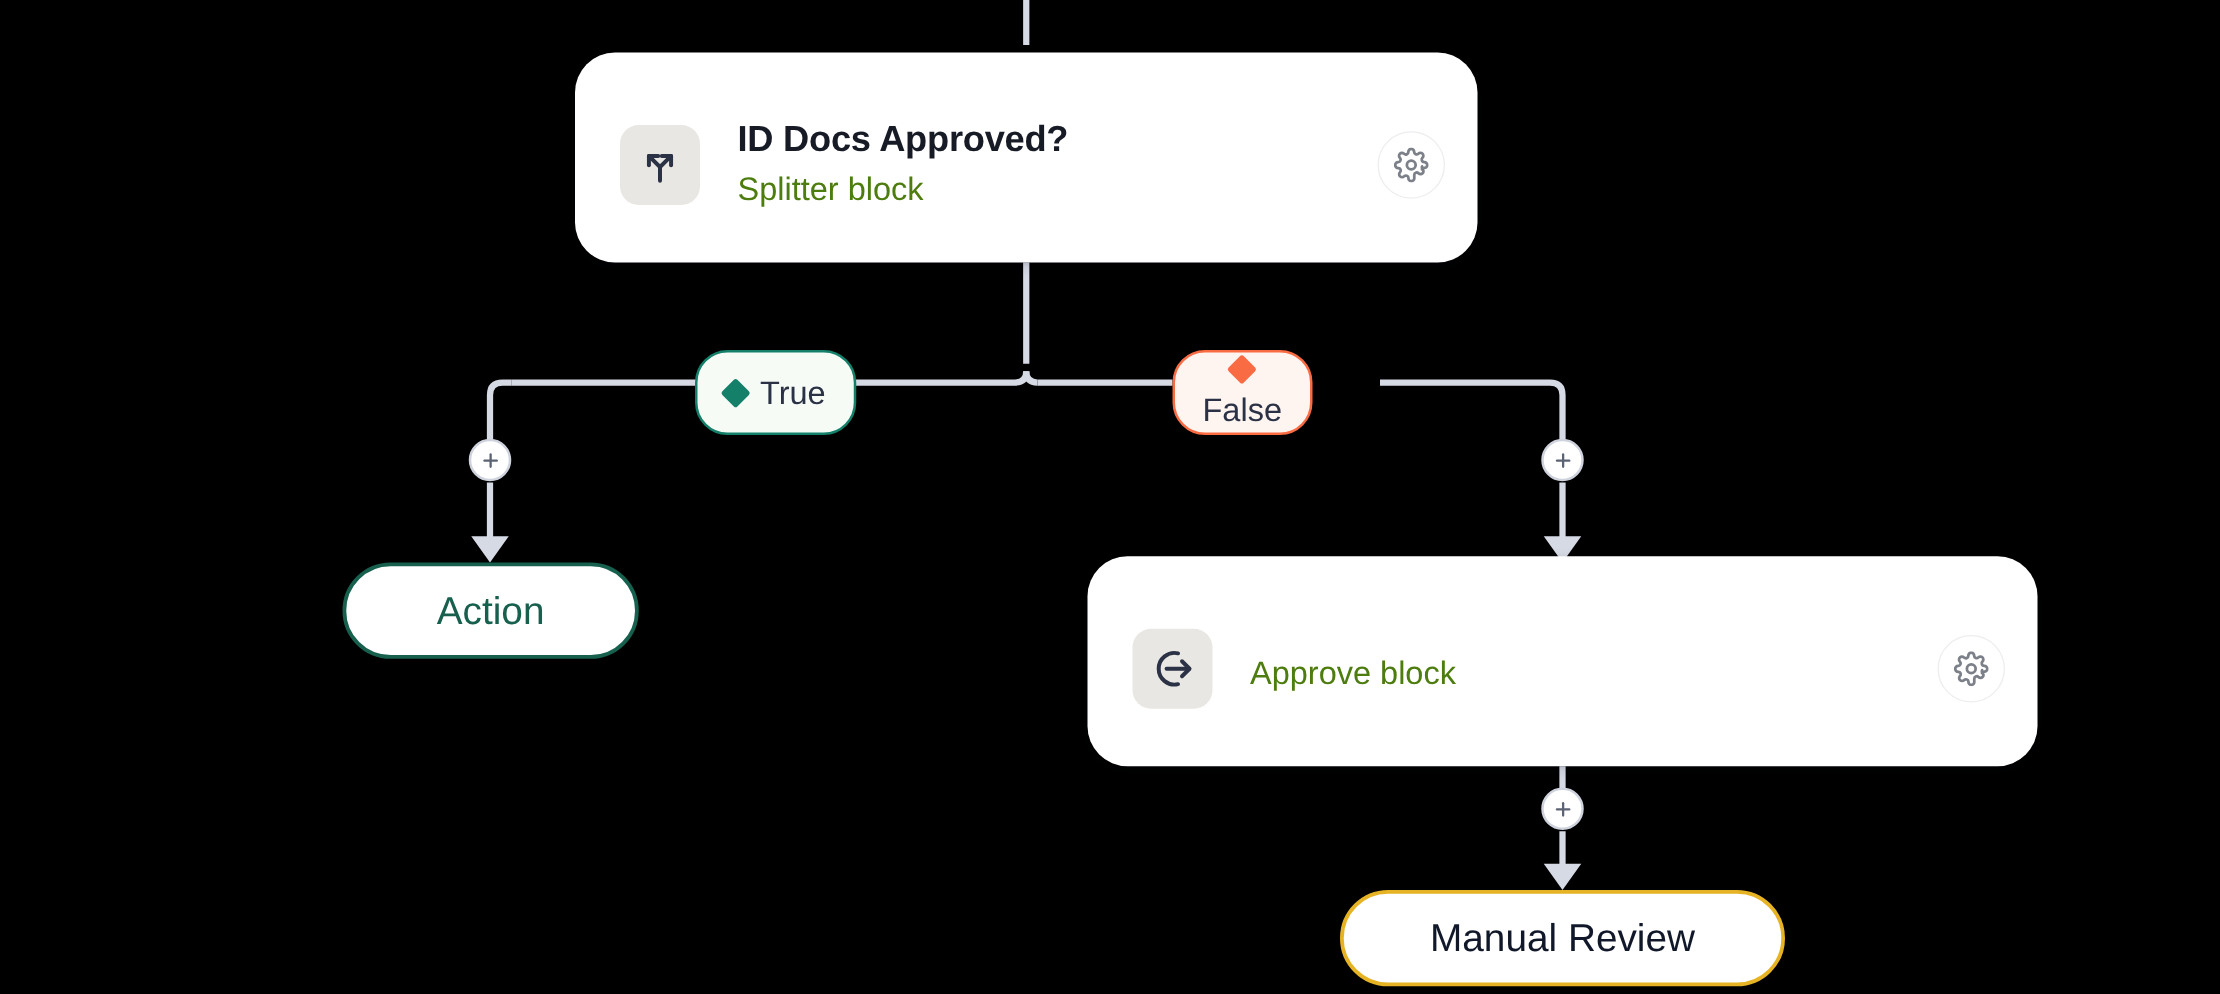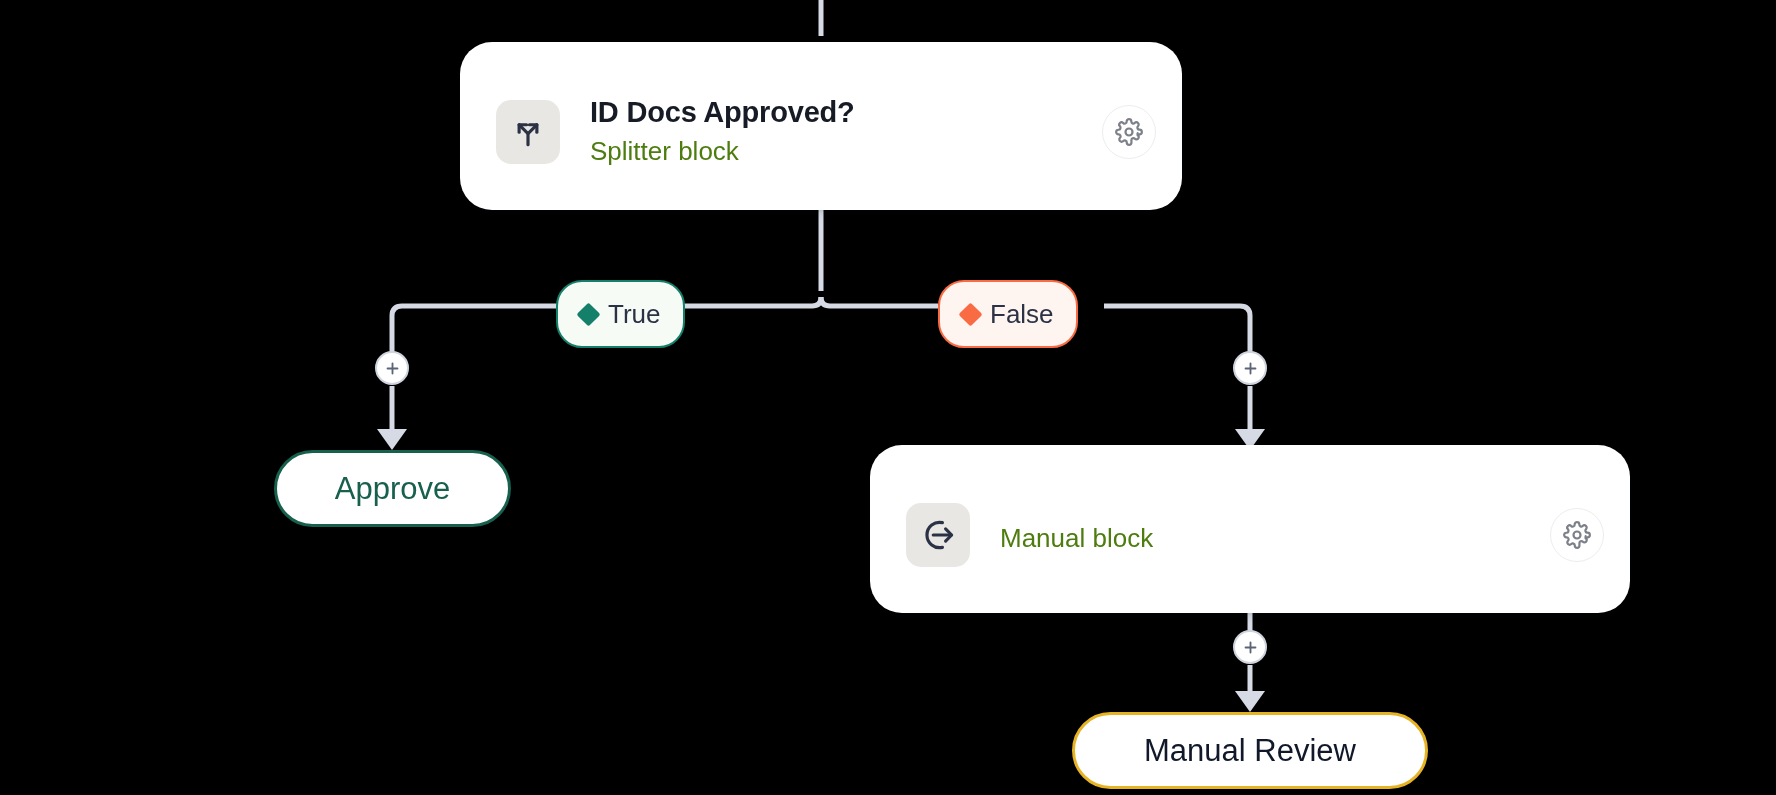--- a/index.html
+++ b/index.html
@@ -225,21 +225,21 @@
         <circle cx="12" cy="12" r="3"></circle>
       </svg>
     </button>
   </div>
 
   <div class="cond-badge cond-true" style="left:556px; top:280px;">
     <span class="diamond" style="background:#15806a;"></span>
     <span class="cond-label">True</span>
   </div>
 
-  <div class="cond-badge cond-false" style="left:938px; top:280px;">
+  <div class="cond-badge cond-false" style="left:938px; top:280px;flex-direction:column;">
     <span class="diamond" style="background:#f96b43;"></span>
     <span class="cond-label">False</span>
   </div>
 
   <button class="plus-btn" style="left:375px; top:351px;">
     <svg width="17" height="17" viewBox="0 0 24 24" fill="none" stroke="#5b6375" stroke-width="2.6" stroke-linecap="round">
       <path d="M12 5 L12 19"></path>
         <path d="M5 12 L19 12"></path>
     </svg>
   </button>
@@ -252,33 +252,33 @@
   </button>
 
   <button class="plus-btn" style="left:1233px; top:630px;">
     <svg width="17" height="17" viewBox="0 0 24 24" fill="none" stroke="#5b6375" stroke-width="2.6" stroke-linecap="round">
       <path d="M12 5 L12 19"></path>
         <path d="M5 12 L19 12"></path>
     </svg>
   </button>
 
   <div class="pill pill-approve" style="left:274px; top:450px; width:237px; height:77px;">
-    <span class="pill-label">Approve</span>
+    <span class="pill-label">Action</span>
   </div>
 
   <div class="block-card" style="left:870px; top:445px; width:760px; height:168px;">
     <div class="icon-tile">
       <svg width="38" height="38" viewBox="0 0 24 24" fill="none" stroke="#2b3245" stroke-width="2" stroke-linecap="round" stroke-linejoin="round">
         <path d="M14.8 4.2 A8 8 0 1 0 14.8 19.8"></path>
         <path d="M9 12 L20.4 12"></path>
         <path d="M16.8 8.2 L20.6 12 L16.8 15.8"></path>
       </svg>
     </div>
     <div class="card-text">
-      <div class="card-subtitle">Manual block</div>
+      <div class="card-subtitle">Approve block</div>
     </div>
     <button class="gear-button">
       <svg width="28" height="28" viewBox="0 0 24 24" fill="none" stroke="#7c8089" stroke-width="1.9" stroke-linecap="round" stroke-linejoin="round">
         <path d="M19.4 13a1.65 1.65 0 0 0 .33 1.82l.06.06a2 2 0 1 1-2.83 2.83l-.06-.06a1.65 1.65 0 0 0-1.82-.33 1.65 1.65 0 0 0-1 1.51V21a2 2 0 0 1-4 0v-.09A1.65 1.65 0 0 0 9 19.4a1.65 1.65 0 0 0-1.82.33l-.06.06a2 2 0 1 1-2.83-2.83l.06-.06a1.65 1.65 0 0 0 .33-1.82 1.65 1.65 0 0 0-1.51-1H3a2 2 0 0 1 0-4h.09A1.65 1.65 0 0 0 4.6 9a1.65 1.65 0 0 0-.33-1.82l-.06-.06a2 2 0 1 1 2.83-2.83l.06.06A1.65 1.65 0 0 0 9 4.6h.09A1.65 1.65 0 0 0 10 3.09V3a2 2 0 0 1 4 0v.09a1.65 1.65 0 0 0 1 1.51 1.65 1.65 0 0 0 1.82-.33l.06-.06a2 2 0 1 1 2.83 2.83l-.06.06a1.65 1.65 0 0 0-.33 1.82V9a1.65 1.65 0 0 0 1.51 1H21a2 2 0 0 1 0 4h-.09a1.65 1.65 0 0 0-1.51 1z"></path>
         <circle cx="12" cy="12" r="3"></circle>
       </svg>
     </button>
   </div>
 
   <div class="pill pill-review" style="left:1072px; top:712px; width:356px; height:77px;">

